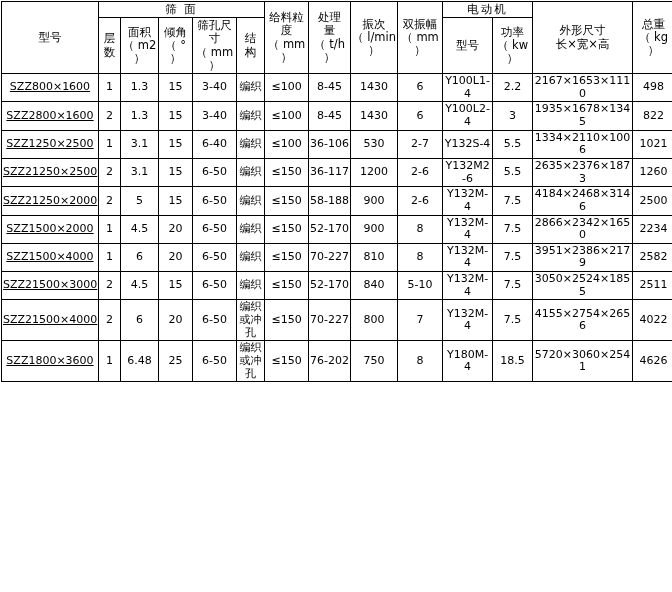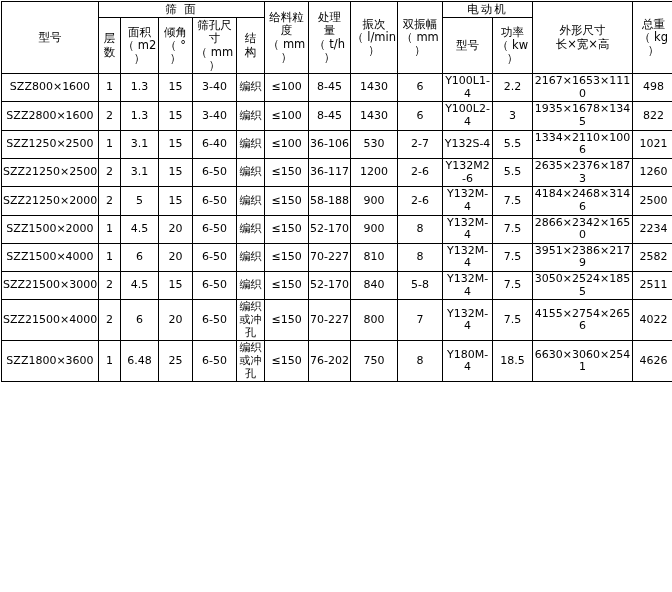--- a/index.html
+++ b/index.html
@@ -35,20 +35,21 @@
     font-size: 11.5px;
   }
   .hdr-group {
     font-size: 12px;
     letter-spacing: 2px;
     margin-top: 9px;
   }
   .model-cell {
     font-size: 11.5px;
     white-space: nowrap;
+    text-decoration: underline;
   }
   .narrow-vert {
     font-size: 11px;
     line-height: 1.1;
   }
   
   col.c-model   { width: 97px; }
   col.c-layer   { width: 22px; }
   col.c-area    { width: 38px; }
   col.c-angle   { width: 34px; }
@@ -260,21 +261,21 @@
       <tr>
         <td class="model-cell">SZZ21500×3000</td>
         <td class="narrow-vert">2</td>
         <td>4.5</td>
         <td>15</td>
         <td>6-50</td>
         <td class="narrow-vert">编织</td>
         <td>≤150</td>
         <td>52-170</td>
         <td>840</td>
-        <td>5-8</td>
+        <td>5-10</td>
         <td>Y132M-4</td>
         <td>7.5</td>
         <td>3050×2524×1855</td>
         <td>2511</td>
       </tr>
       <tr>
         <td class="model-cell">SZZ21500×4000</td>
         <td class="narrow-vert">2</td>
         <td>6</td>
         <td>20</td>
@@ -295,17 +296,17 @@
         <td>6.48</td>
         <td>25</td>
         <td>6-50</td>
         <td class="narrow-vert">编织或冲孔</td>
         <td>≤150</td>
         <td>76-202</td>
         <td>750</td>
         <td>8</td>
         <td>Y180M-4</td>
         <td>18.5</td>
-        <td>6630×3060×2541</td>
+        <td>5720×3060×2541</td>
         <td>4626</td>
       </tr>
     </tbody>
 </table>
 
 </body></html>

